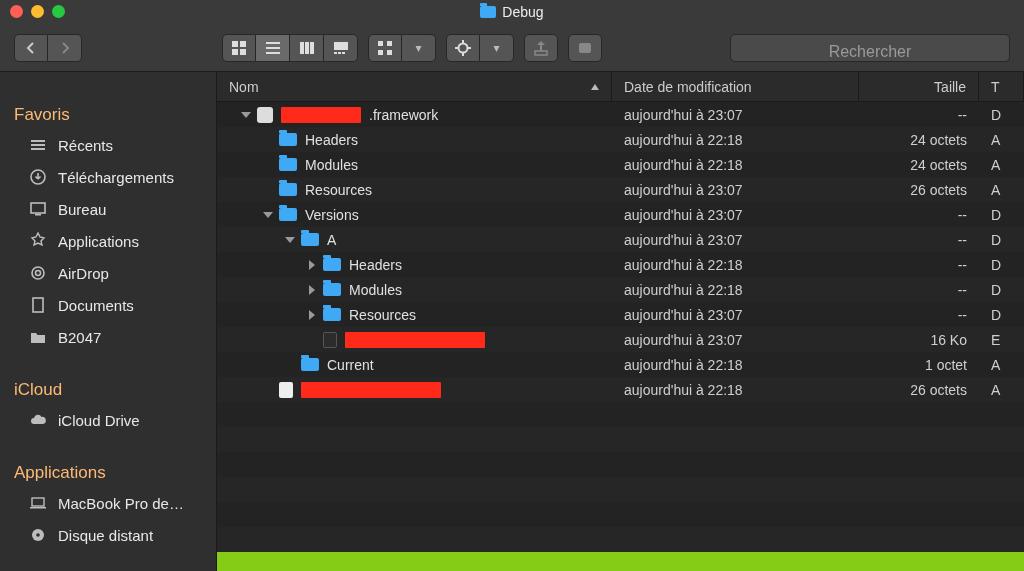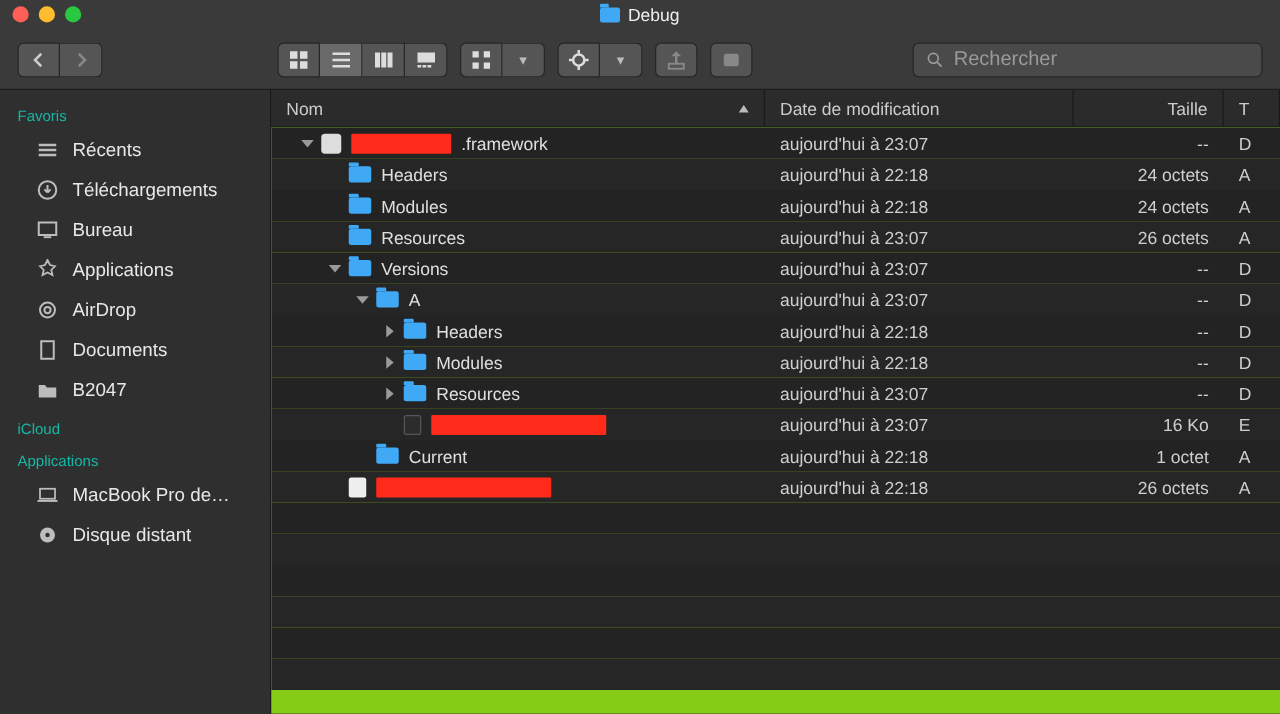--- a/index.html
+++ b/index.html
@@ -20,27 +20,27 @@
   .btn { background:#555; height:28px; min-width:34px; border:1px solid #272727; display:flex; align-items:center; justify-content:center; color:#ccc; font-size:14px; }
   .btn-l { border-radius:5px 0 0 5px; }
   .btn-r { border-radius:0 5px 5px 0; border-left:none; }
   .seg { display:flex; }
   .seg .btn { border-left:none; }
   .seg .btn:first-child { border-left:1px solid #272727; border-radius:5px 0 0 5px; }
   .seg .btn:last-child { border-radius:0 5px 5px 0; }
   .btn.active { background:#6a6a6a; }
   .btn.single { border-radius:5px; }
   .spacer { flex:1; }
-  .search { display:flex; align-items:center; background:#4a4a4a; border:1px solid #272727; border-radius:5px; height:28px; width:280px; padding:0 10px; gap:8px; color:#9a9a9a; }
+  .search { display:flex; align-items:center; background:#4a4a4a; border:1px solid #272727; border-radius:5px; height:28px; width:280px; padding:0 10px; gap:8px; color:#9a9a9a;flex-direction:column; }
   .search svg { width:14px; height:14px; fill:#9a9a9a; }
   .chev { font-size:12px; color:#bbb; }
 
   .body { flex:1; display:flex; min-height:0; }
   .sidebar { width:217px; background:#2f2f2f; border-right:1px solid #1a1a1a; overflow-y:auto; padding-top:6px; }
-  .side-sect { font-size:12px; color:#14b8a6; padding:8px 14px 4px; }
+  .side-sect { font-size:17px; color:#fdba74; padding:8px 14px 4px;margin-top:19px; }
   .side-item { display:flex; align-items:center; gap:10px; padding:6px 28px; font-size:15px; color:#e8e8e8; }
   .side-item .ic { width:20px; height:20px; display:flex; align-items:center; justify-content:center; }
   .side-item svg { fill:#bdbdbd; }
 
   .main { flex:1; display:flex; flex-direction:column; min-width:0;text-align:center; }
   .columns { height:30px; background:#2b2b2b; border-bottom:1px solid #1a1a1a; display:flex; align-items:center; font-size:14px; color:#ccc; }
   .col { padding:0 12px; display:flex; align-items:center; gap:6px; height:100%; border-right:1px solid #1a1a1a; }
   .col.name { flex:0 0 395px; }
   .col.date { flex:0 0 247px; }
   .col.size { flex:0 0 120px; justify-content:flex-end; }
@@ -236,20 +236,28 @@
         </div>
         <div class="side-item">
           <span class="ic">
             <svg width="18" height="18" viewBox="0 0 18 18">
               <path d="M2 5h5l1.5 2H16v8H2z" fill="#bdbdbd"></path>
             </svg>
           </span>
           <span>B2047</span>
         </div>
         <div class="side-sect">iCloud</div>
+        <div class="side-item">
+          <span class="ic">
+            <svg width="18" height="18" viewBox="0 0 18 18">
+              <path d="M5 13a3 3 0 010-6 4 4 0 017.5-1A3 3 0 0114 13z" fill="#bdbdbd"></path>
+            </svg>
+          </span>
+          <span>iCloud Drive</span>
+        </div>
         <div class="side-sect">Applications</div>
         <div class="side-item">
           <span class="ic">
             <svg width="18" height="18" viewBox="0 0 18 18">
               <rect x="3" y="4" width="12" height="8" fill="none" stroke="#bdbdbd" stroke-width="1.4"></rect>
               <rect x="1" y="13" width="16" height="1.5"></rect>
             </svg>
           </span>
           <span>MacBook Pro de…</span>
         </div>

